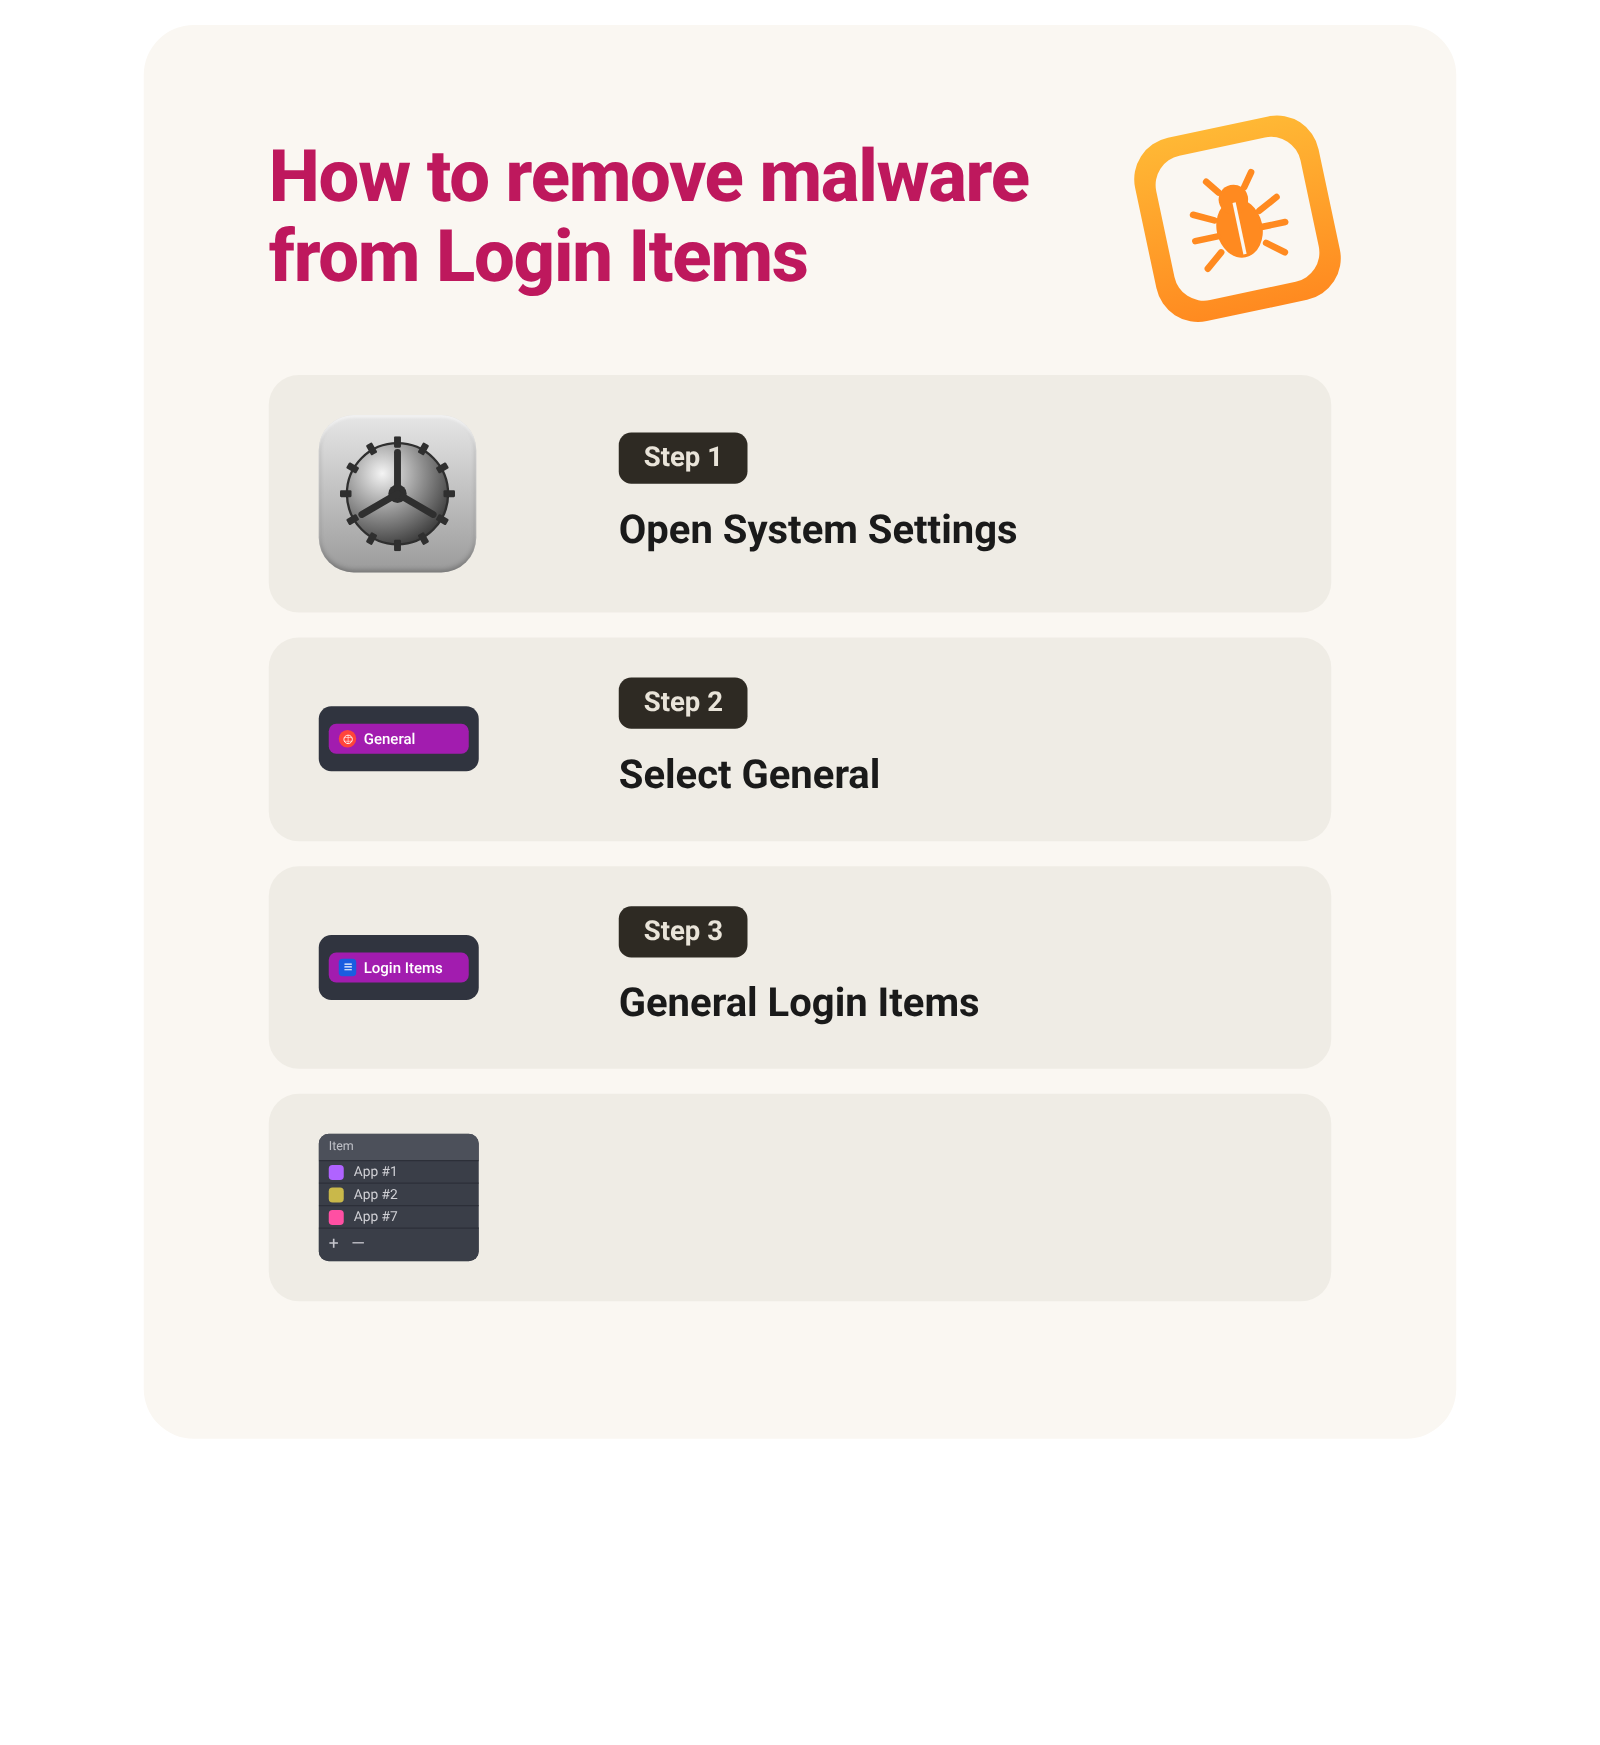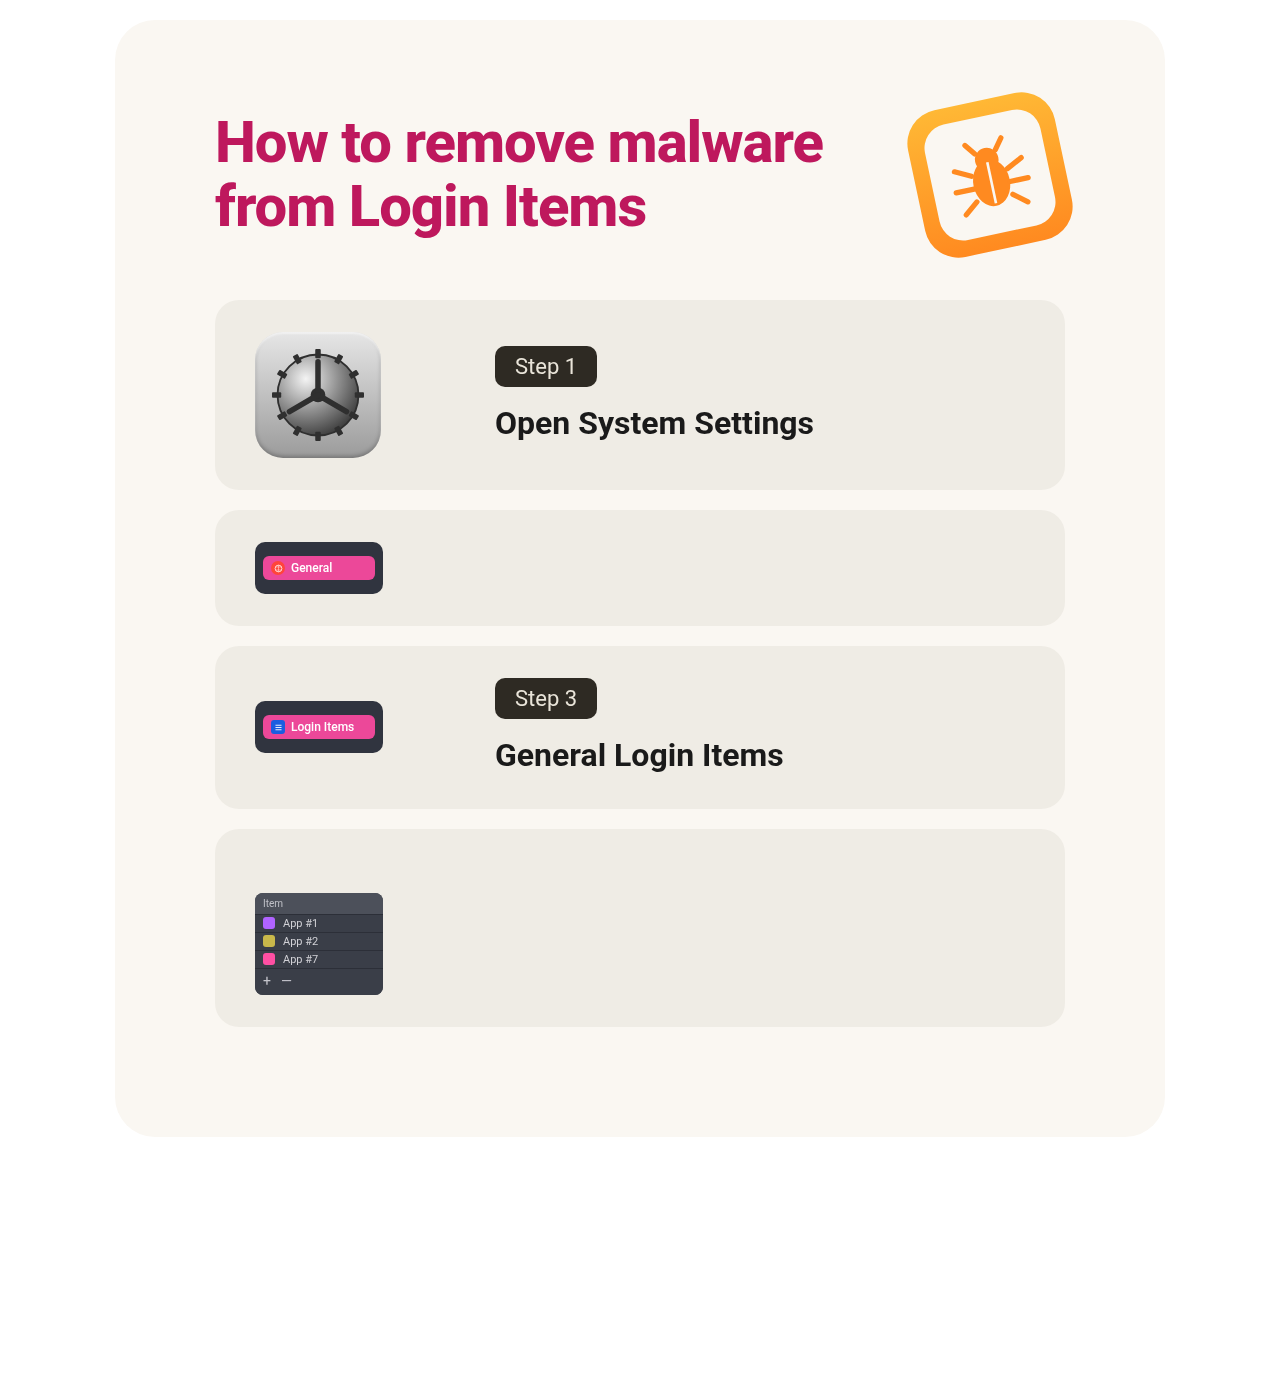--- a/index.html
+++ b/index.html
@@ -67,21 +67,21 @@
     display: flex;
     align-items: center;
     justify-content: flex-start;
   }
   .step .content { flex: 1; }
   .badge {
     display: inline-block;
     background: #2e2a23;
     color: #e9e4d9;
     font-size: 22px;
-    font-weight: 400;
+    font-weight: 700;
     padding: 8px 20px;
     border-radius: 10px;
     margin-bottom: 16px;
   }
   .desc {
     font-size: 32px;
     font-weight: 700;
     color: #1a1a1a;
     line-height: 1.3;
   }
@@ -100,21 +100,21 @@
   .gear-icon svg { width: 92px; height: 92px; }
 
   
   .sidebar-mock {
     width: 128px;
     background: #30343f;
     border-radius: 10px;
     padding: 14px 8px;
   }
   .sidebar-row {
-    background: #ec4899;
+    background: #a21caf;
     border-radius: 6px;
     padding: 5px 8px;
     display: flex;
     align-items: center;
     gap: 6px;
     text-align: center;
   }
   .sidebar-row .row-icon {
     width: 14px; height: 14px;
     background: #ff453a;
@@ -130,21 +130,20 @@
   }
 
   
   .list-mock {
     width: 128px;
     background: #3a3e48;
     border-radius: 8px;
     overflow: hidden;
     font-size: 11px;
     color: #d0d0d5;
-    margin-top: 32px;
   }
   .list-mock .hdr {
     background: #4c505a;
     padding: 5px 8px;
     font-size: 10px;
     color:#bfc0c7;
   }
   .list-mock .row {
     display: flex;
     align-items: center;
@@ -266,20 +265,24 @@
           <span class="row-icon">
             <svg width="9" height="9" viewBox="0 0 24 24">
                 <circle cx="12" cy="12" r="9" fill="none" stroke="#fff" stroke-width="2"></circle>
                 <path d="M12 3v18M4 8h16M4 16h16" stroke="#fff" stroke-width="1.2" fill="none"></path>
               </svg>
           </span>
           <span class="row-label">General</span>
         </div>
       </div>
     </div>
+    <div class="content">
+      <div class="badge">Step 2</div>
+      <div class="desc">Select General</div>
+    </div>
   </div>
 
   <div class="step">
     <div class="illus">
       <div class="sidebar-mock">
         <div class="sidebar-row">
           <span class="row-icon blue">
             <svg width="9" height="9" viewBox="0 0 24 24">
                 <path d="M5 6h14M5 12h14M5 18h14" stroke="#fff" stroke-width="2.4" stroke-linecap="round"></path>
               </svg>

